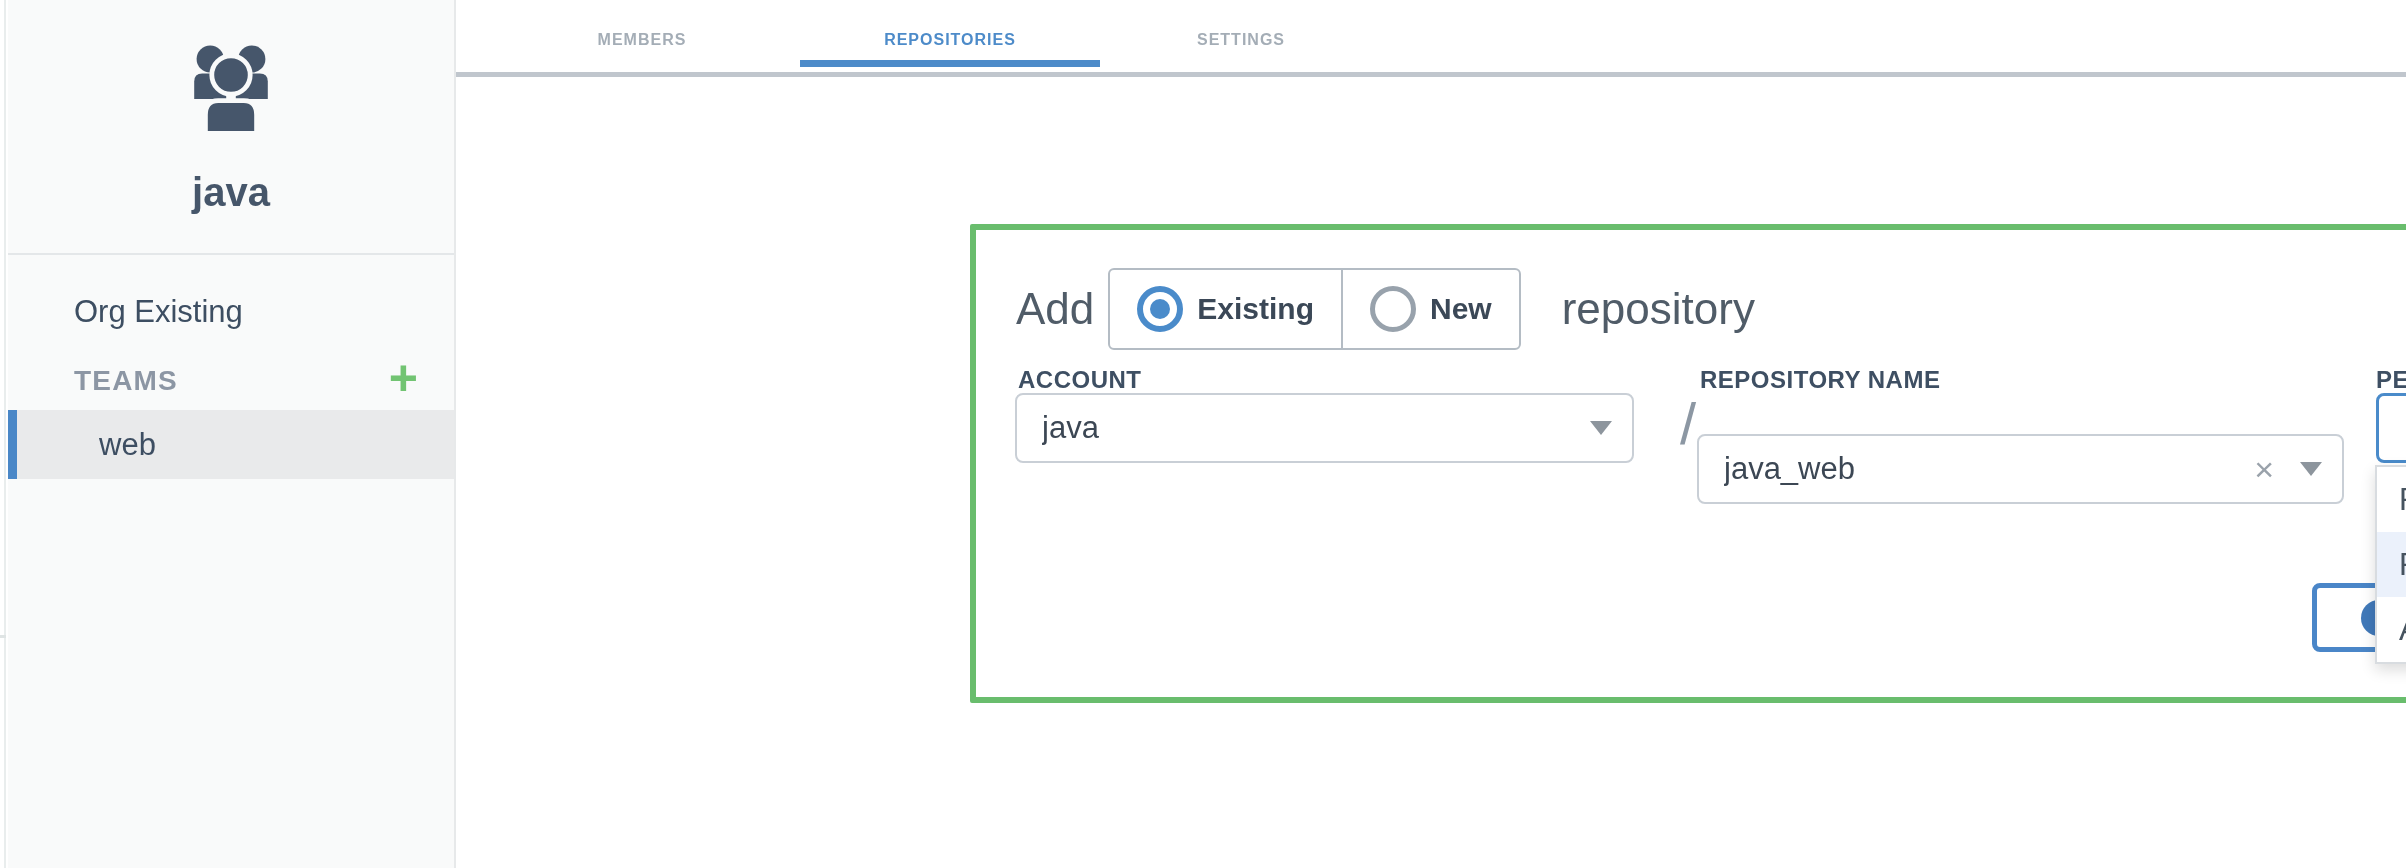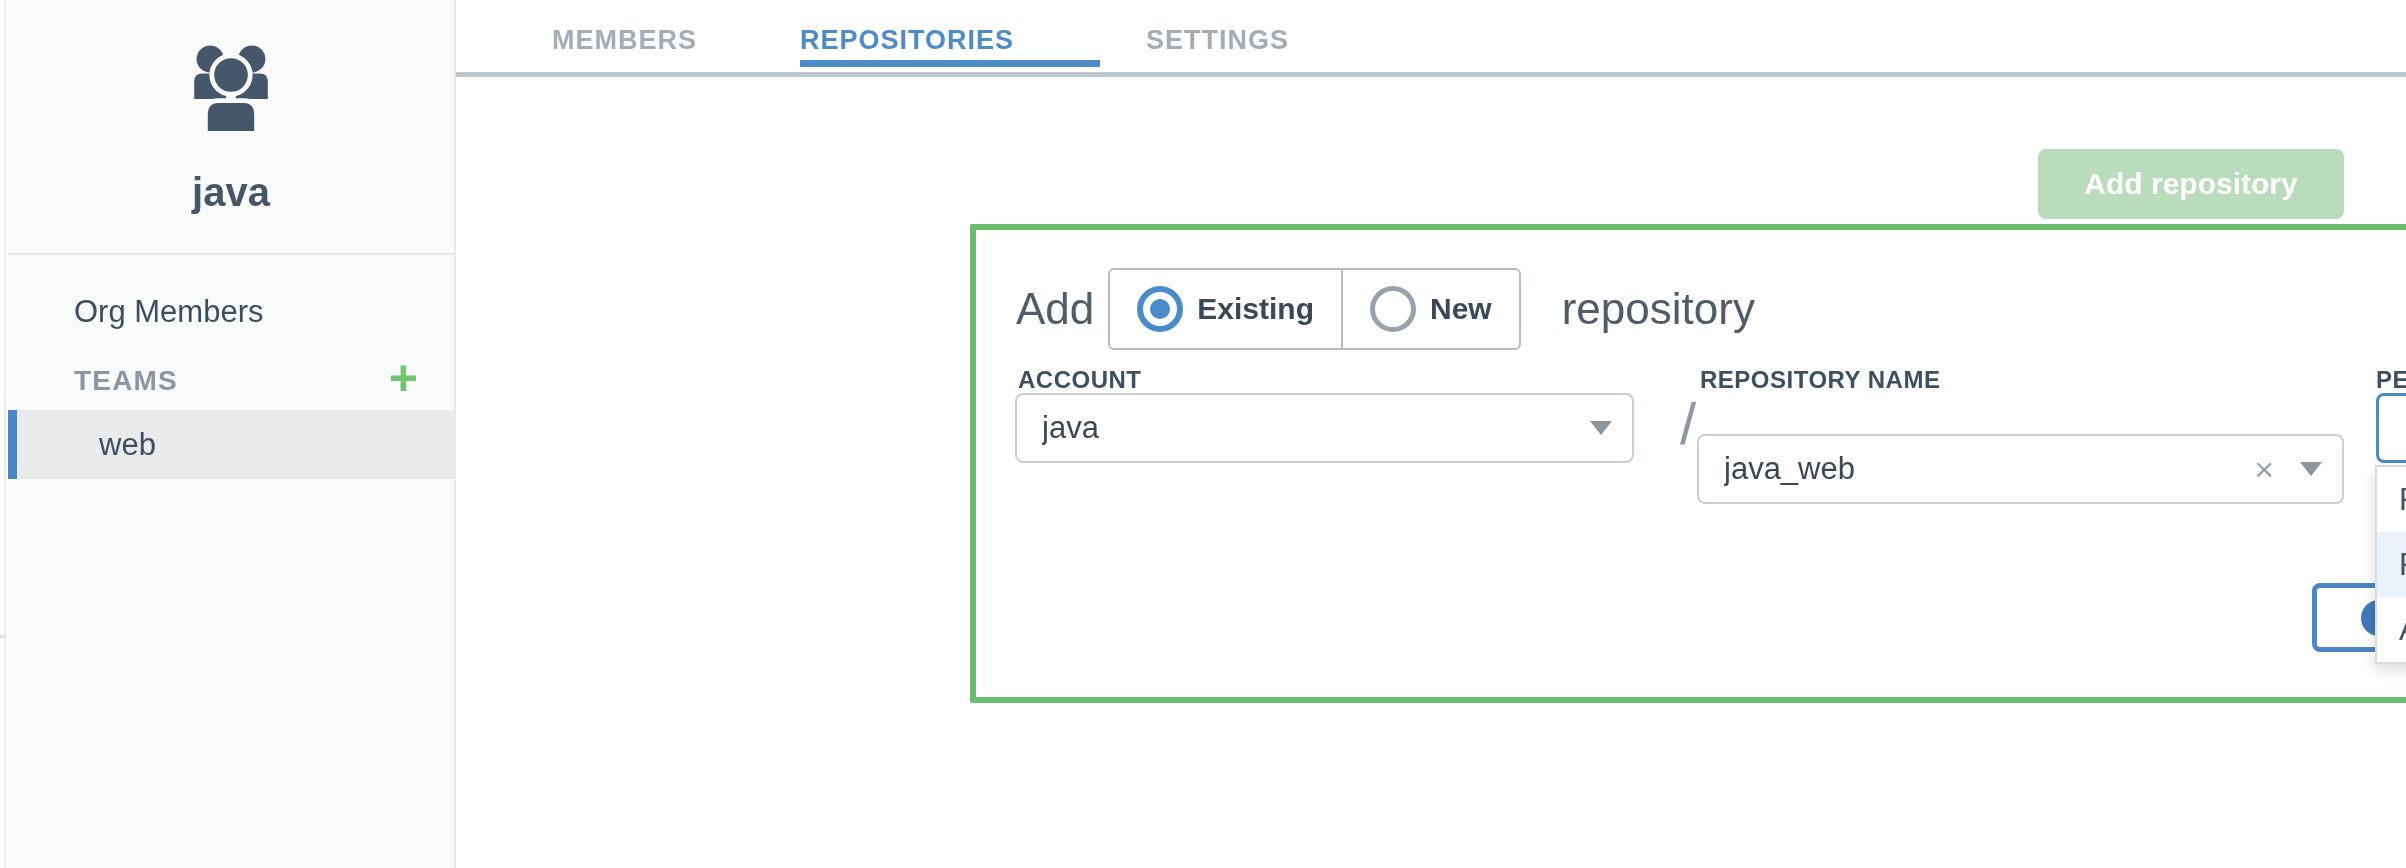--- a/index.html
+++ b/index.html
@@ -23,22 +23,22 @@
   .side-item { left:0; right:0; font-size:31px; color:#3d4e62; cursor:pointer; }
   #org-members { top:282px; height:60px; line-height:60px; padding-left:66px; }
   #teams-row { top:358px; height:50px; left:0; right:0; }
   #teams-label { position:absolute; left:66px; top:0; line-height:46px; font-size:28px; font-weight:bold; letter-spacing:1.2px; color:#8c96a4; }
   #add-team { position:absolute; right:36px; top:-10px; font-size:50px; font-weight:bold; color:#72c472; line-height:60px; cursor:pointer; }
   #team-web { top:410px; height:69px; line-height:69px; background:#e9eaeb; border-left:9px solid #4a87c7; padding-left:82px; }
 
   
   #main { left:456px; top:0; width:1950px; height:868px; background:#fff; }
   #tabbar { position:relative; width:100%; height:77px; box-shadow:inset 0 -5px 0 #c0c6cd; }
-  .tab { position:absolute; top:0; height:67px; line-height:80px; 
-         font-size:27px; font-weight:600; letter-spacing:1px; color:#a4adb6; cursor:pointer; }
+  .tab { position:absolute; top:0; height:67px; line-height:80px; text-align:center;
+         font-size:16px; font-weight:600; letter-spacing:1px; color:#a4adb6; cursor:pointer; }
   #tab-members { left:96px; width:180px; }
   #tab-repositories { left:344px; width:300px; color:#4d8bc9; }
   #tab-repositories::after { content:""; position:absolute; left:0; right:0; bottom:0; height:7px; background:#4d8bc9; }
   #tab-settings { left:690px; width:190px; }
 
   #add-repo-btn { left:1582px; top:149px; width:306px; height:70px; background:#b9dcba; border:none;
                   border-radius:8px; color:#ffffff; font-size:30px; font-weight:bold; line-height:70px;
                   text-align:center; font-family:inherit; cursor:pointer; }
 
   
@@ -105,39 +105,38 @@
       <g fill="#46566b" stroke="#f9fafa" stroke-width="6">
         <circle cx="60" cy="46" r="24"></circle>
         <path d="M28 96 q0-18 16-18 h32 q16 0 16 18 v23 q0 0 -8 0 h-48 q-8 0 -8 0 z"></path>
       </g>
     </svg>
   </div>
 
   <div id="team-name" class="abs">java</div>
   <div id="sidebar-divider" class="abs"></div>
 
-  <div id="org-members" class="abs side-item">Org Members</div>
+  <div id="org-members" class="abs side-item">Org Existing</div>
 
   <div id="teams-row" class="abs">
     <span id="teams-label">TEAMS</span>
     <span id="add-team">+</span>
   </div>
 
   <div id="team-web" class="abs side-item">web</div>
 </div>
 
 <div id="main" class="abs">
 
   <div id="tabbar">
     <div id="tab-members" class="tab">MEMBERS</div>
     <div id="tab-settings" class="tab">SETTINGS</div>
     <div id="tab-repositories" class="tab">REPOSITORIES</div>
   </div>
 
-  <button id="add-repo-btn" class="abs">Add repository</button>
 
   <div id="panel" class="abs">
 
     <div id="panel-hdr">
       <span id="hdr-prefix" class="hdr-text">Add</span>
 
       <div id="radio-group">
         <div class="radio-opt">
           <span class="radio-circle sel"></span>
           <span class="radio-label">Existing</span>

